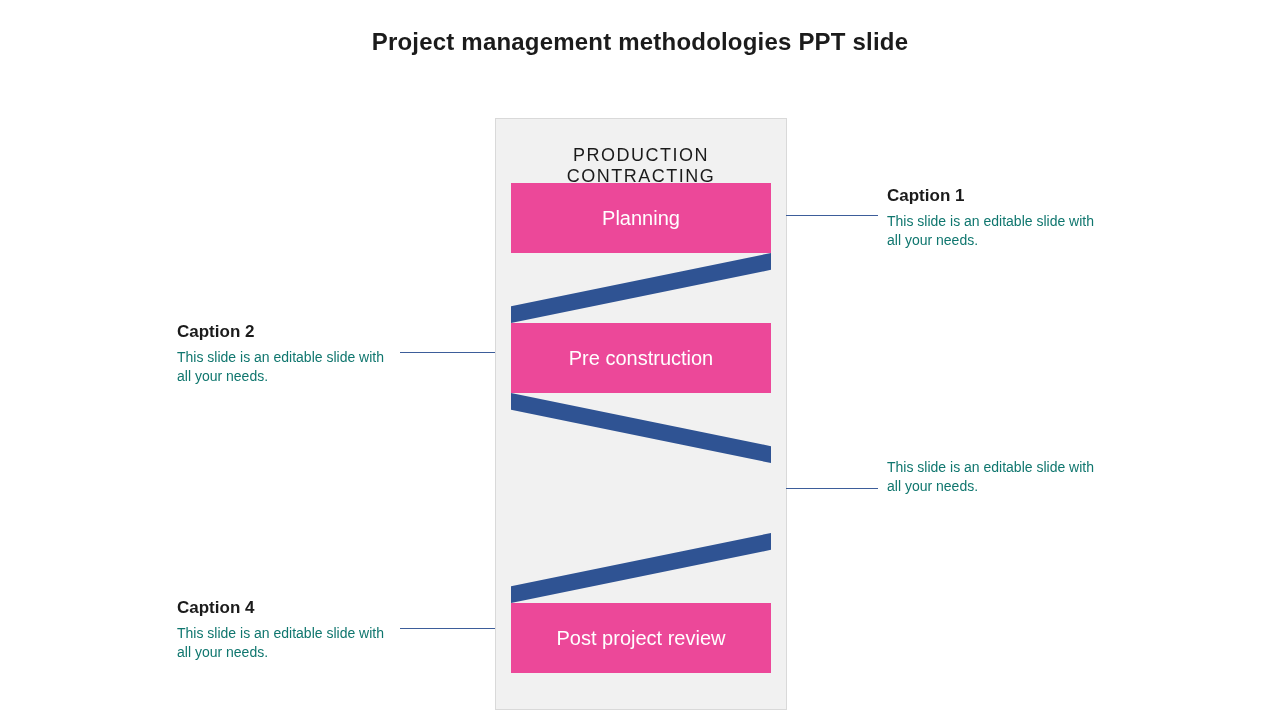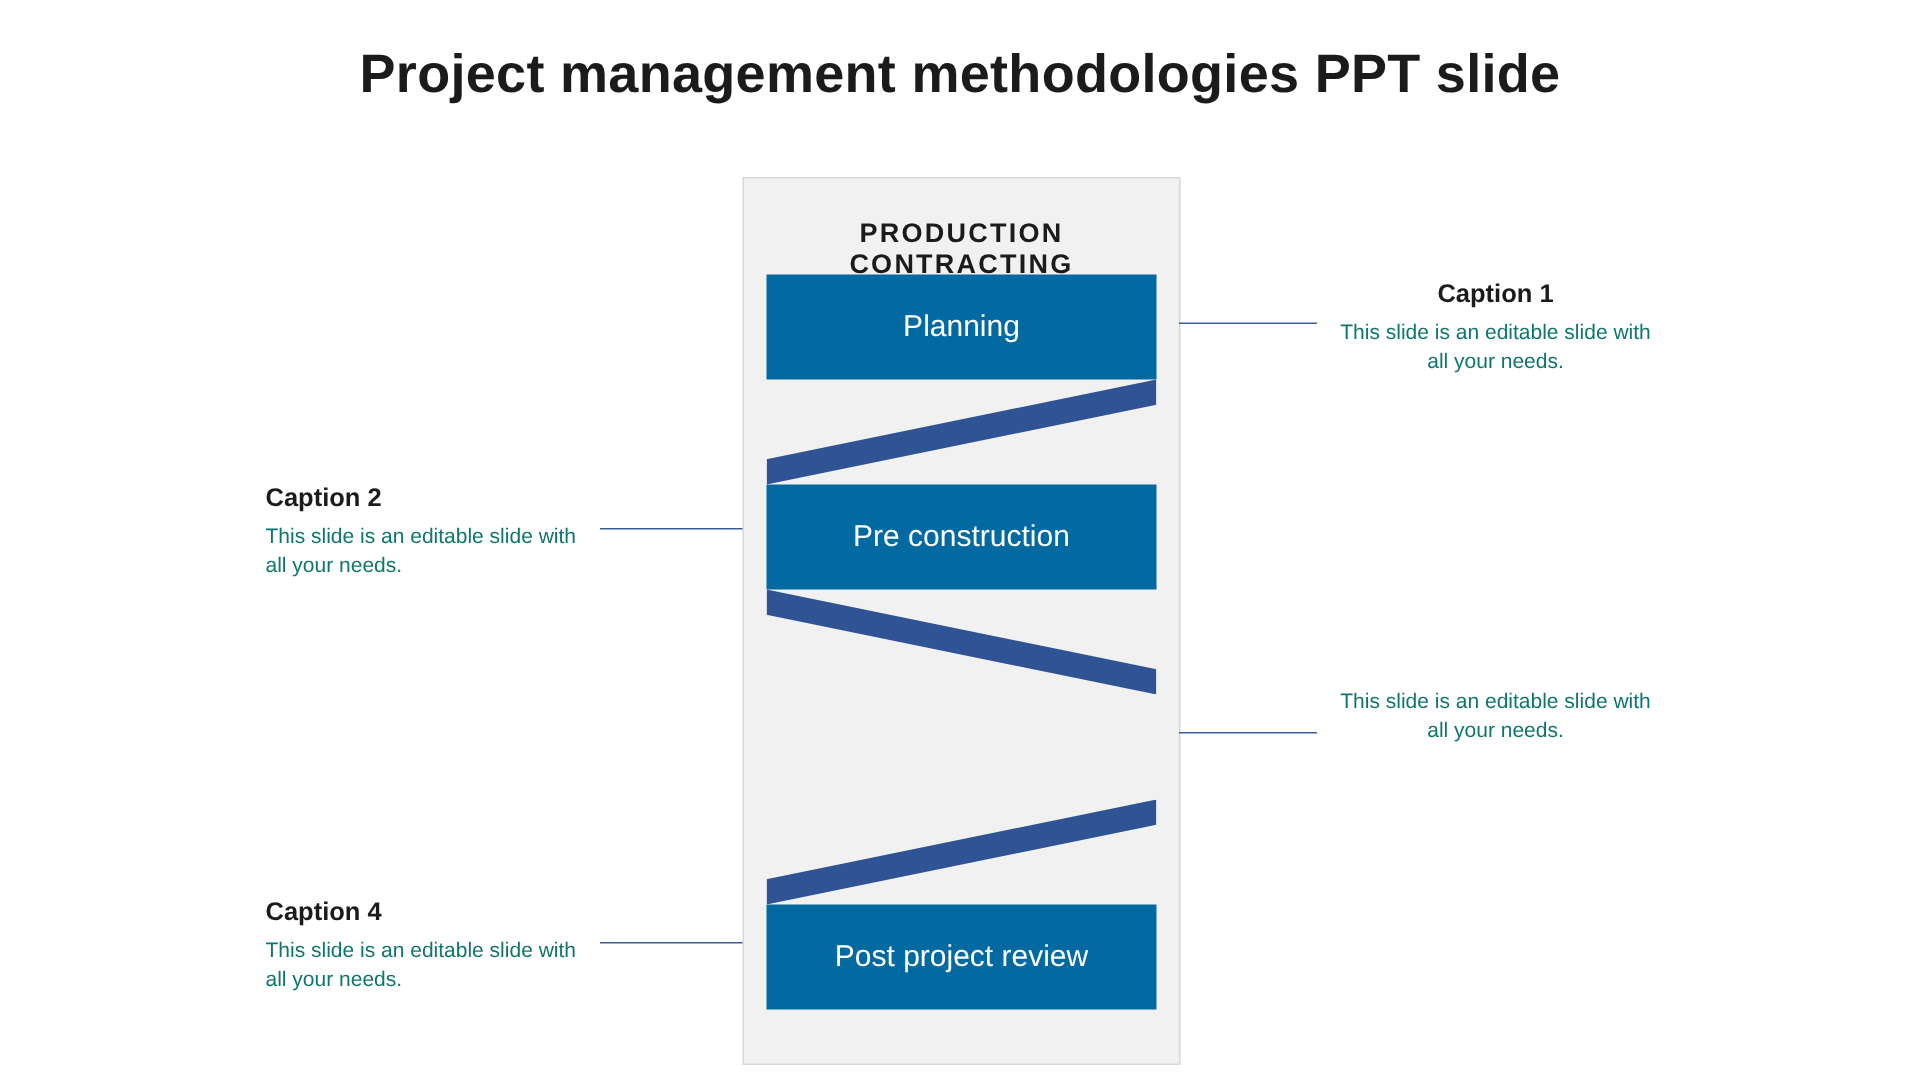--- a/index.html
+++ b/index.html
@@ -1,30 +1,30 @@
 <!DOCTYPE html>
 <html><head>
 <meta charset="utf-8">
 <style>
   html,body{margin:0;padding:0;width:1280px;height:720px;background:#fff;font-family:Arial,Helvetica,sans-serif;color:#222;overflow:hidden}
   .stage{position:relative;width:1280px;height:720px}
-  h1.title{position:absolute;left:0;width:1280px;top:28px;text-align:center;font-size:36px;font-weight:700;letter-spacing:.2px;margin:0;color:#1b1b1b}
+  h1.title{position:absolute;left:0;width:1280px;top:28px;text-align:center;font-size:24px;font-weight:700;letter-spacing:.2px;margin:0;color:#1b1b1b}
   .panel{position:absolute;left:495px;top:118px;width:290px;height:590px;background:#f1f1f1;border:1px solid #d9d9d9}
-  .panel-title{position:absolute;left:0;right:0;top:26px;text-align:center;font-size:18px;font-weight:700;letter-spacing:1.5px;color:#1b1b1b}
-  .step{position:absolute;left:15px;width:260px;height:70px;background:#0369a1;color:#fff;font-size:20px;display:flex;align-items:center;justify-content:center;box-sizing:border-box}
+  .panel-title{position:absolute;left:0;right:0;top:26px;text-align:center;font-size:18px;font-weight:400;letter-spacing:1.5px;color:#1b1b1b}
+  .step{position:absolute;left:15px;width:260px;height:70px;background:#ec4899;color:#fff;font-size:20px;display:flex;align-items:center;justify-content:center;box-sizing:border-box}
   .s1{top:64px}
   .s2{top:204px}
   .s3{top:344px}
   .s4{top:484px}
   .connector{position:absolute;left:15px;width:260px;height:70px;background:#2f5393}
   .c1{top:134px;clip-path:polygon(100% 0,100% 24%,0 100%,0 76%)}
   .c2{top:274px;clip-path:polygon(0 0,0 24%,100% 100%,100% 76%)}
   .c3{top:414px;clip-path:polygon(100% 0,100% 24%,0 100%,0 76%)}
   .caption{position:absolute;width:220px}
-  .cap-r{text-align:center}
+  .cap-r{text-align:left}
   .cap-l{text-align:left}
   .cap-title{font-size:17px;font-weight:700;color:#1b1b1b;margin-bottom:6px}
   .cap-body{font-size:14px;color:#0f766e;line-height:1.35}
   .cap1{left:887px;top:186px}
   .cap2{left:177px;top:322px}
   .cap3{left:887px;top:458px}
   .cap4{left:177px;top:598px}
   .lead{position:absolute;border-top:1px solid #3d5d9a}
   .l1{left:786px;top:215px;width:92px}
   .l2{left:400px;top:352px;width:95px}

